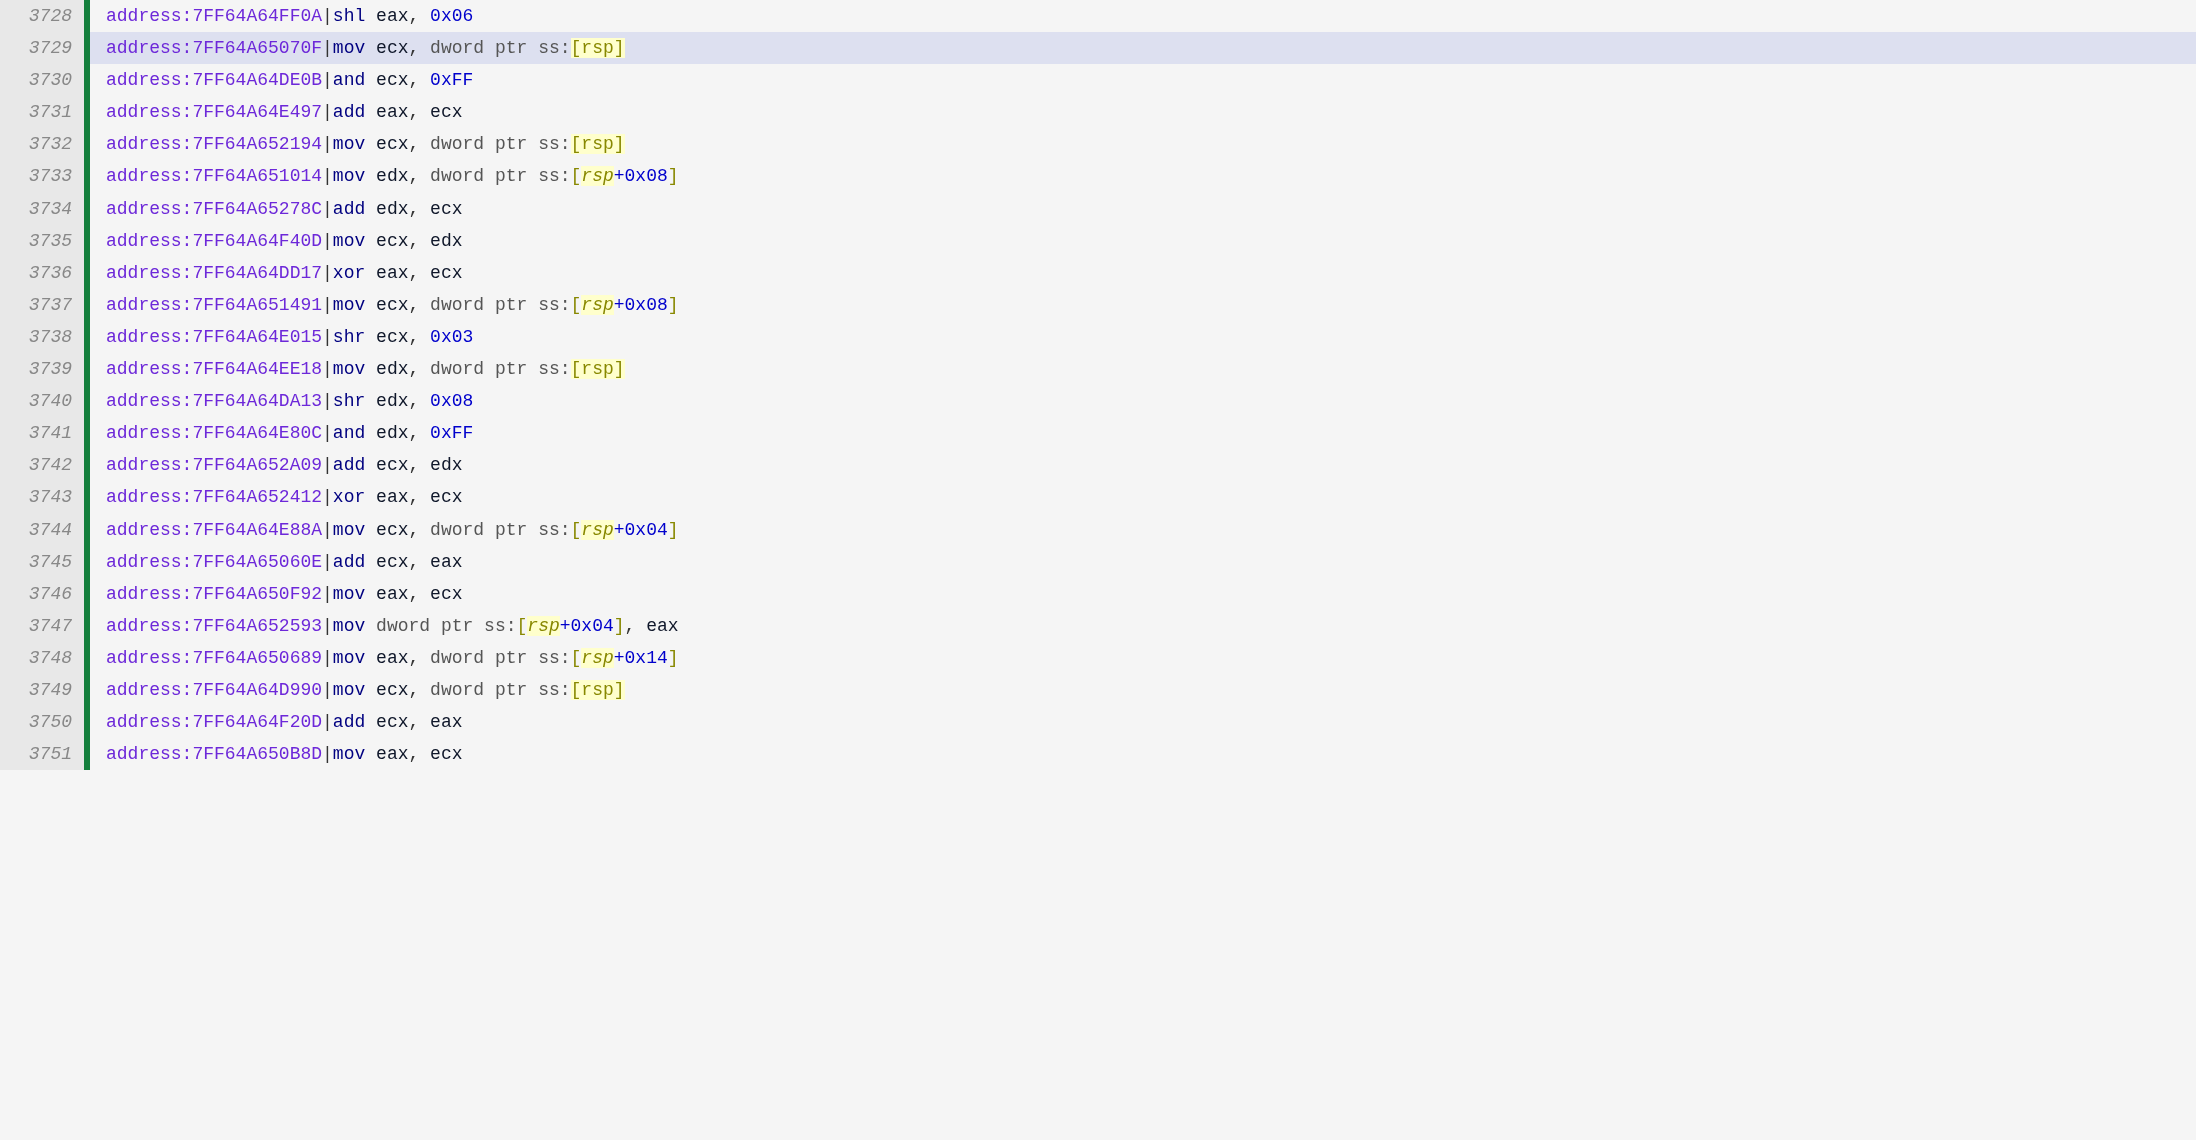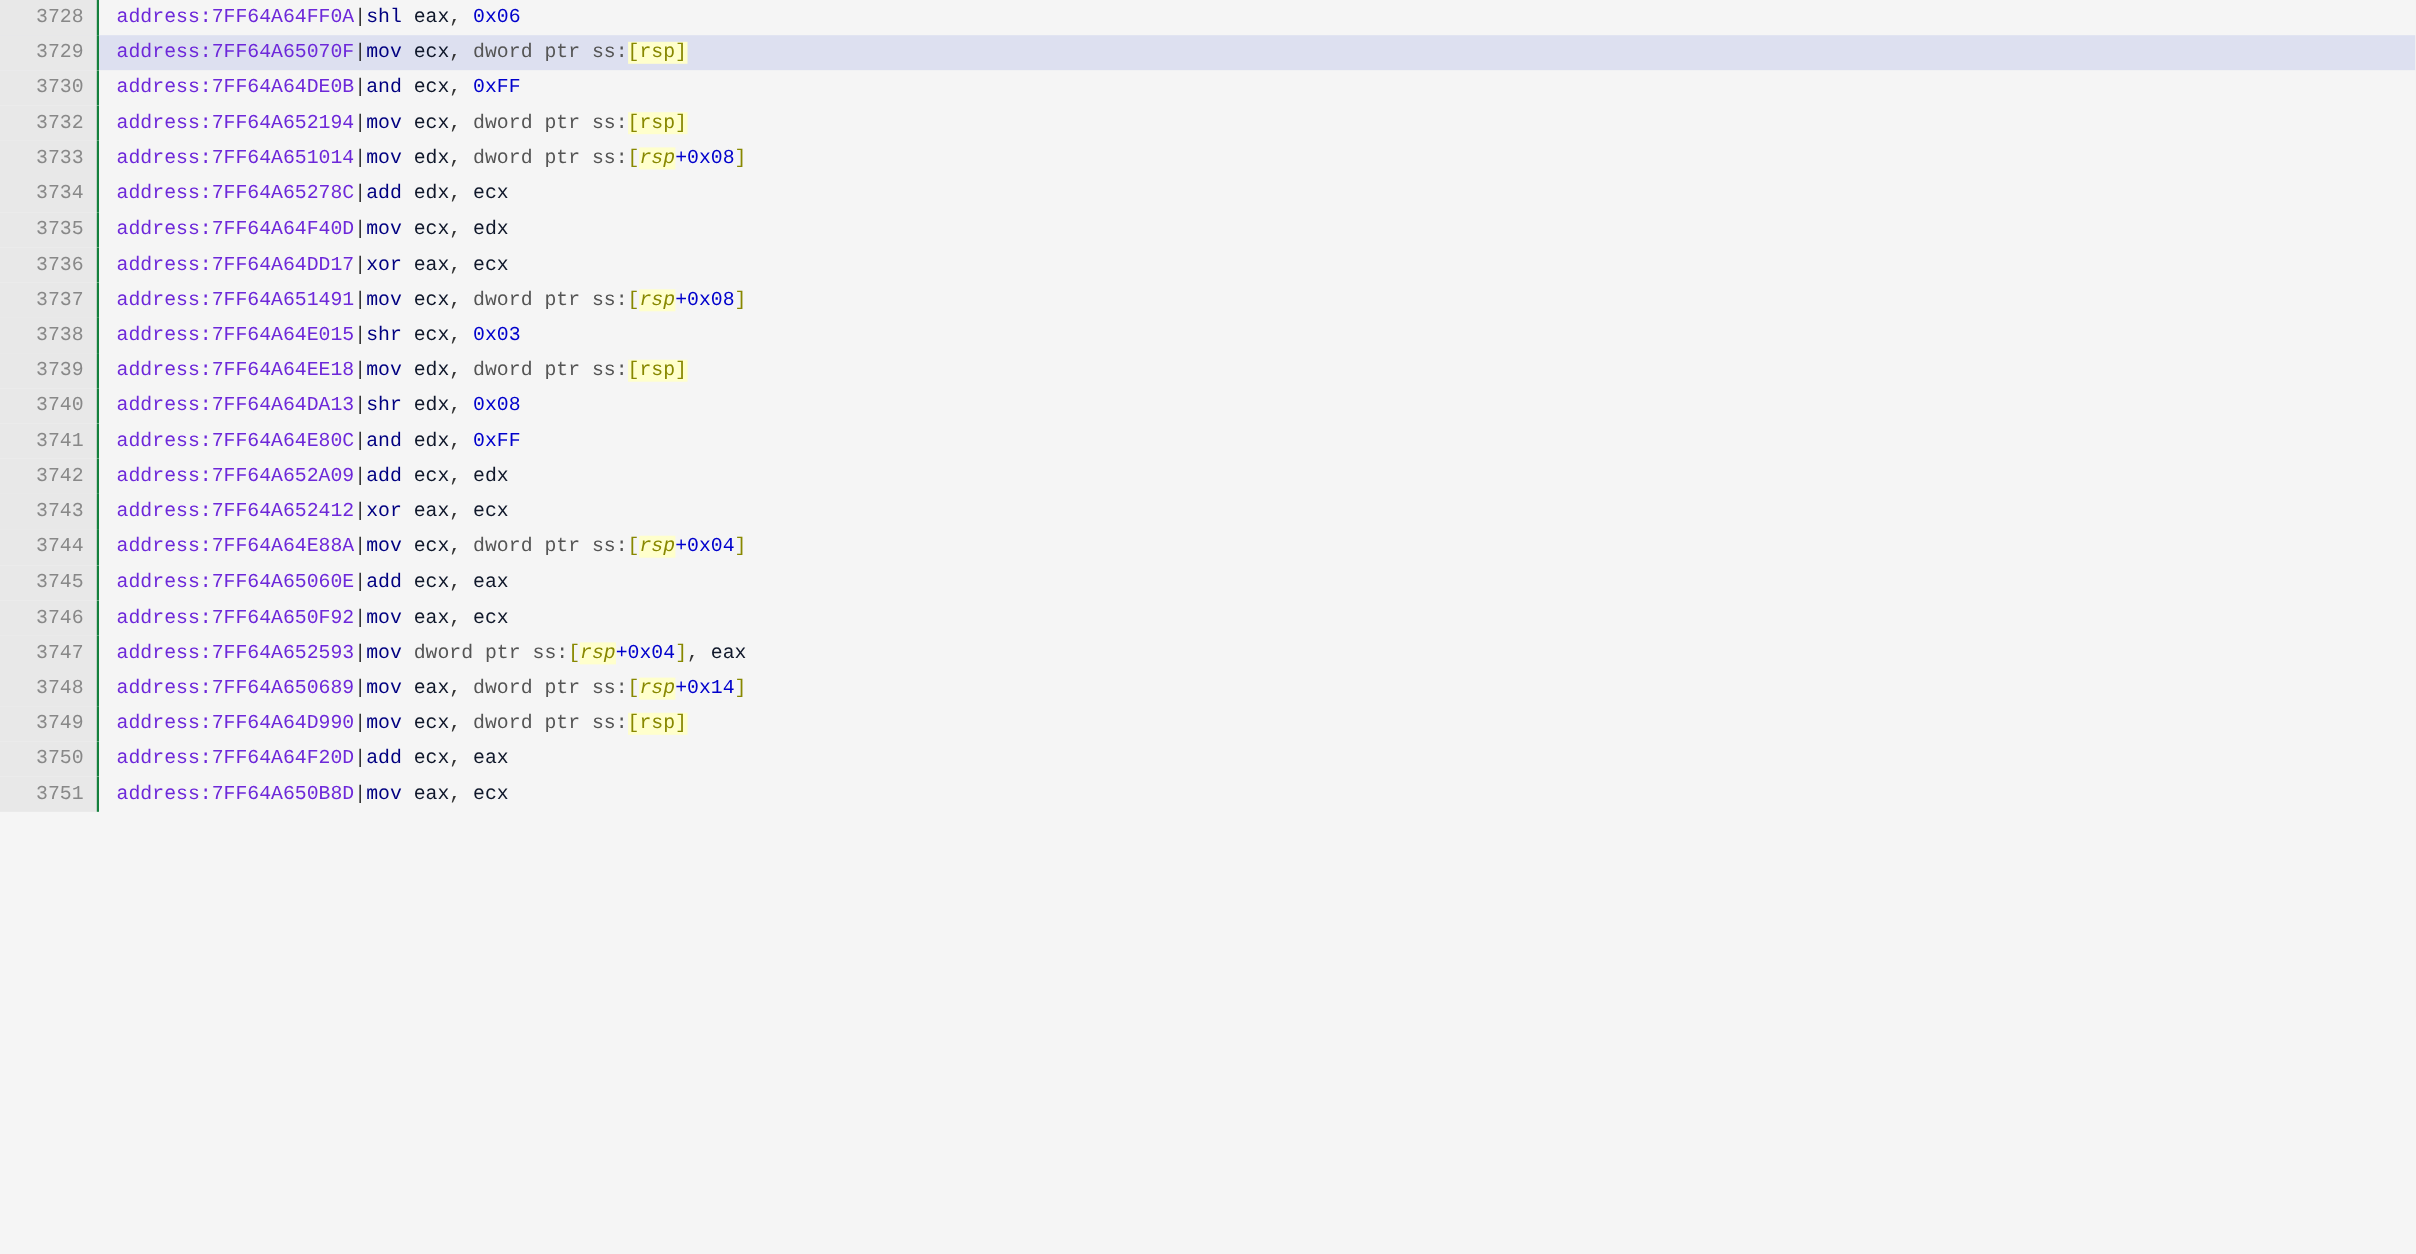--- a/index.html
+++ b/index.html
@@ -37,23 +37,24 @@
     }
 
     .line-num {
       width: 90px;
       min-width: 90px;
       padding: 3px 12px 3px 8px;
       text-align: right;
       color: #888;
       font-size: 18px;
       background: #e8e8e8;
-      border-right: 2px solid #15803d;
+      border-right: 6px solid #15803d;
       user-select: none;
       flex-shrink: 0;
+      font-style: italic;
     }
 
     .line-content {
       padding: 3px 16px;
       white-space: pre;
       flex: 1;
       font-size: 18px;
     }
 
     .addr {
@@ -114,20 +115,24 @@
       </div>
       <div class="disasm-row highlighted">
         <div class="line-num">3729</div>
         <div class="line-content"><span class="addr">address:7FF64A65070F</span><span class="sep">|</span><span class="mnem">mov</span> <span class="reg">ecx</span><span class="comma">, </span><span class="kw">dword</span><span class="kw"> ptr </span><span class="seg">ss:</span><span class="mem-bracket">[rsp]</span></div>
       </div>
       <div class="disasm-row">
         <div class="line-num">3730</div>
         <div class="line-content"><span class="addr">address:7FF64A64DE0B</span><span class="sep">|</span><span class="mnem">and</span> <span class="reg">ecx</span><span class="comma">, </span><span class="imm">0xFF</span></div>
       </div>
       <div class="disasm-row">
+        <div class="line-num">3731</div>
+        <div class="line-content"><span class="addr">address:7FF64A64E497</span><span class="sep">|</span><span class="mnem">add</span> <span class="reg">eax</span><span class="comma">, </span><span class="reg">ecx</span></div>
+      </div>
+      <div class="disasm-row">
         <div class="line-num">3732</div>
         <div class="line-content"><span class="addr">address:7FF64A652194</span><span class="sep">|</span><span class="mnem">mov</span> <span class="reg">ecx</span><span class="comma">, </span><span class="kw">dword</span><span class="kw"> ptr </span><span class="seg">ss:</span><span class="mem-bracket">[rsp]</span></div>
       </div>
       <div class="disasm-row">
         <div class="line-num">3733</div>
         <div class="line-content"><span class="addr">address:7FF64A651014</span><span class="sep">|</span><span class="mnem">mov</span> <span class="reg">edx</span><span class="comma">, </span><span class="kw">dword</span><span class="kw"> ptr </span><span class="seg">ss:</span><span style="color: rgb(136, 136, 0);">[</span><span class="rsp-hl">rsp</span><span class="imm">+0x08</span><span style="color: rgb(136, 136, 0);">]</span></div>
       </div>
       <div class="disasm-row">
         <div class="line-num">3734</div>
         <div class="line-content"><span class="addr">address:7FF64A65278C</span><span class="sep">|</span><span class="mnem">add</span> <span class="reg">edx</span><span class="comma">, </span><span class="reg">ecx</span></div>

